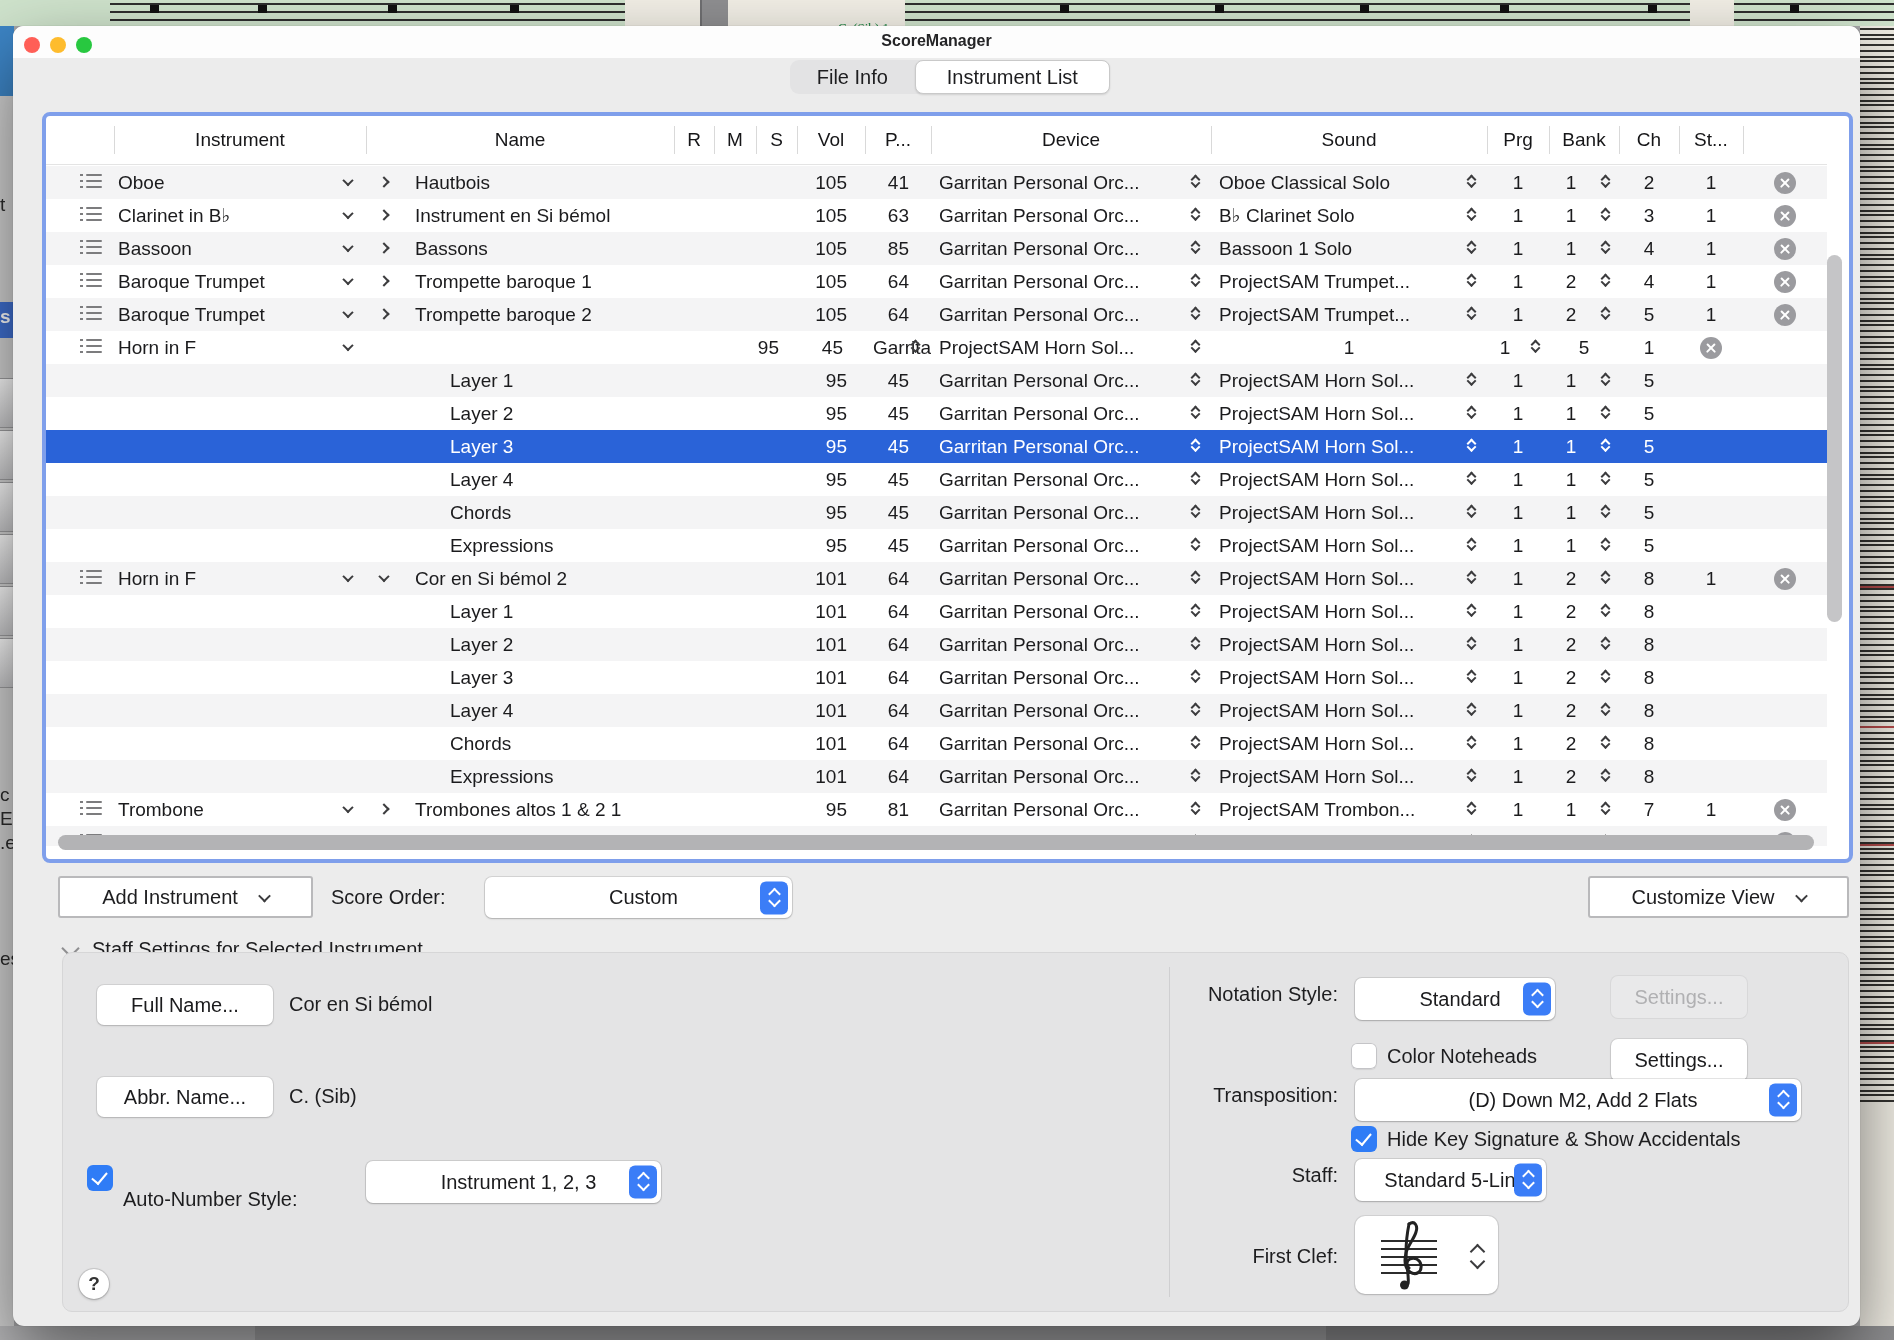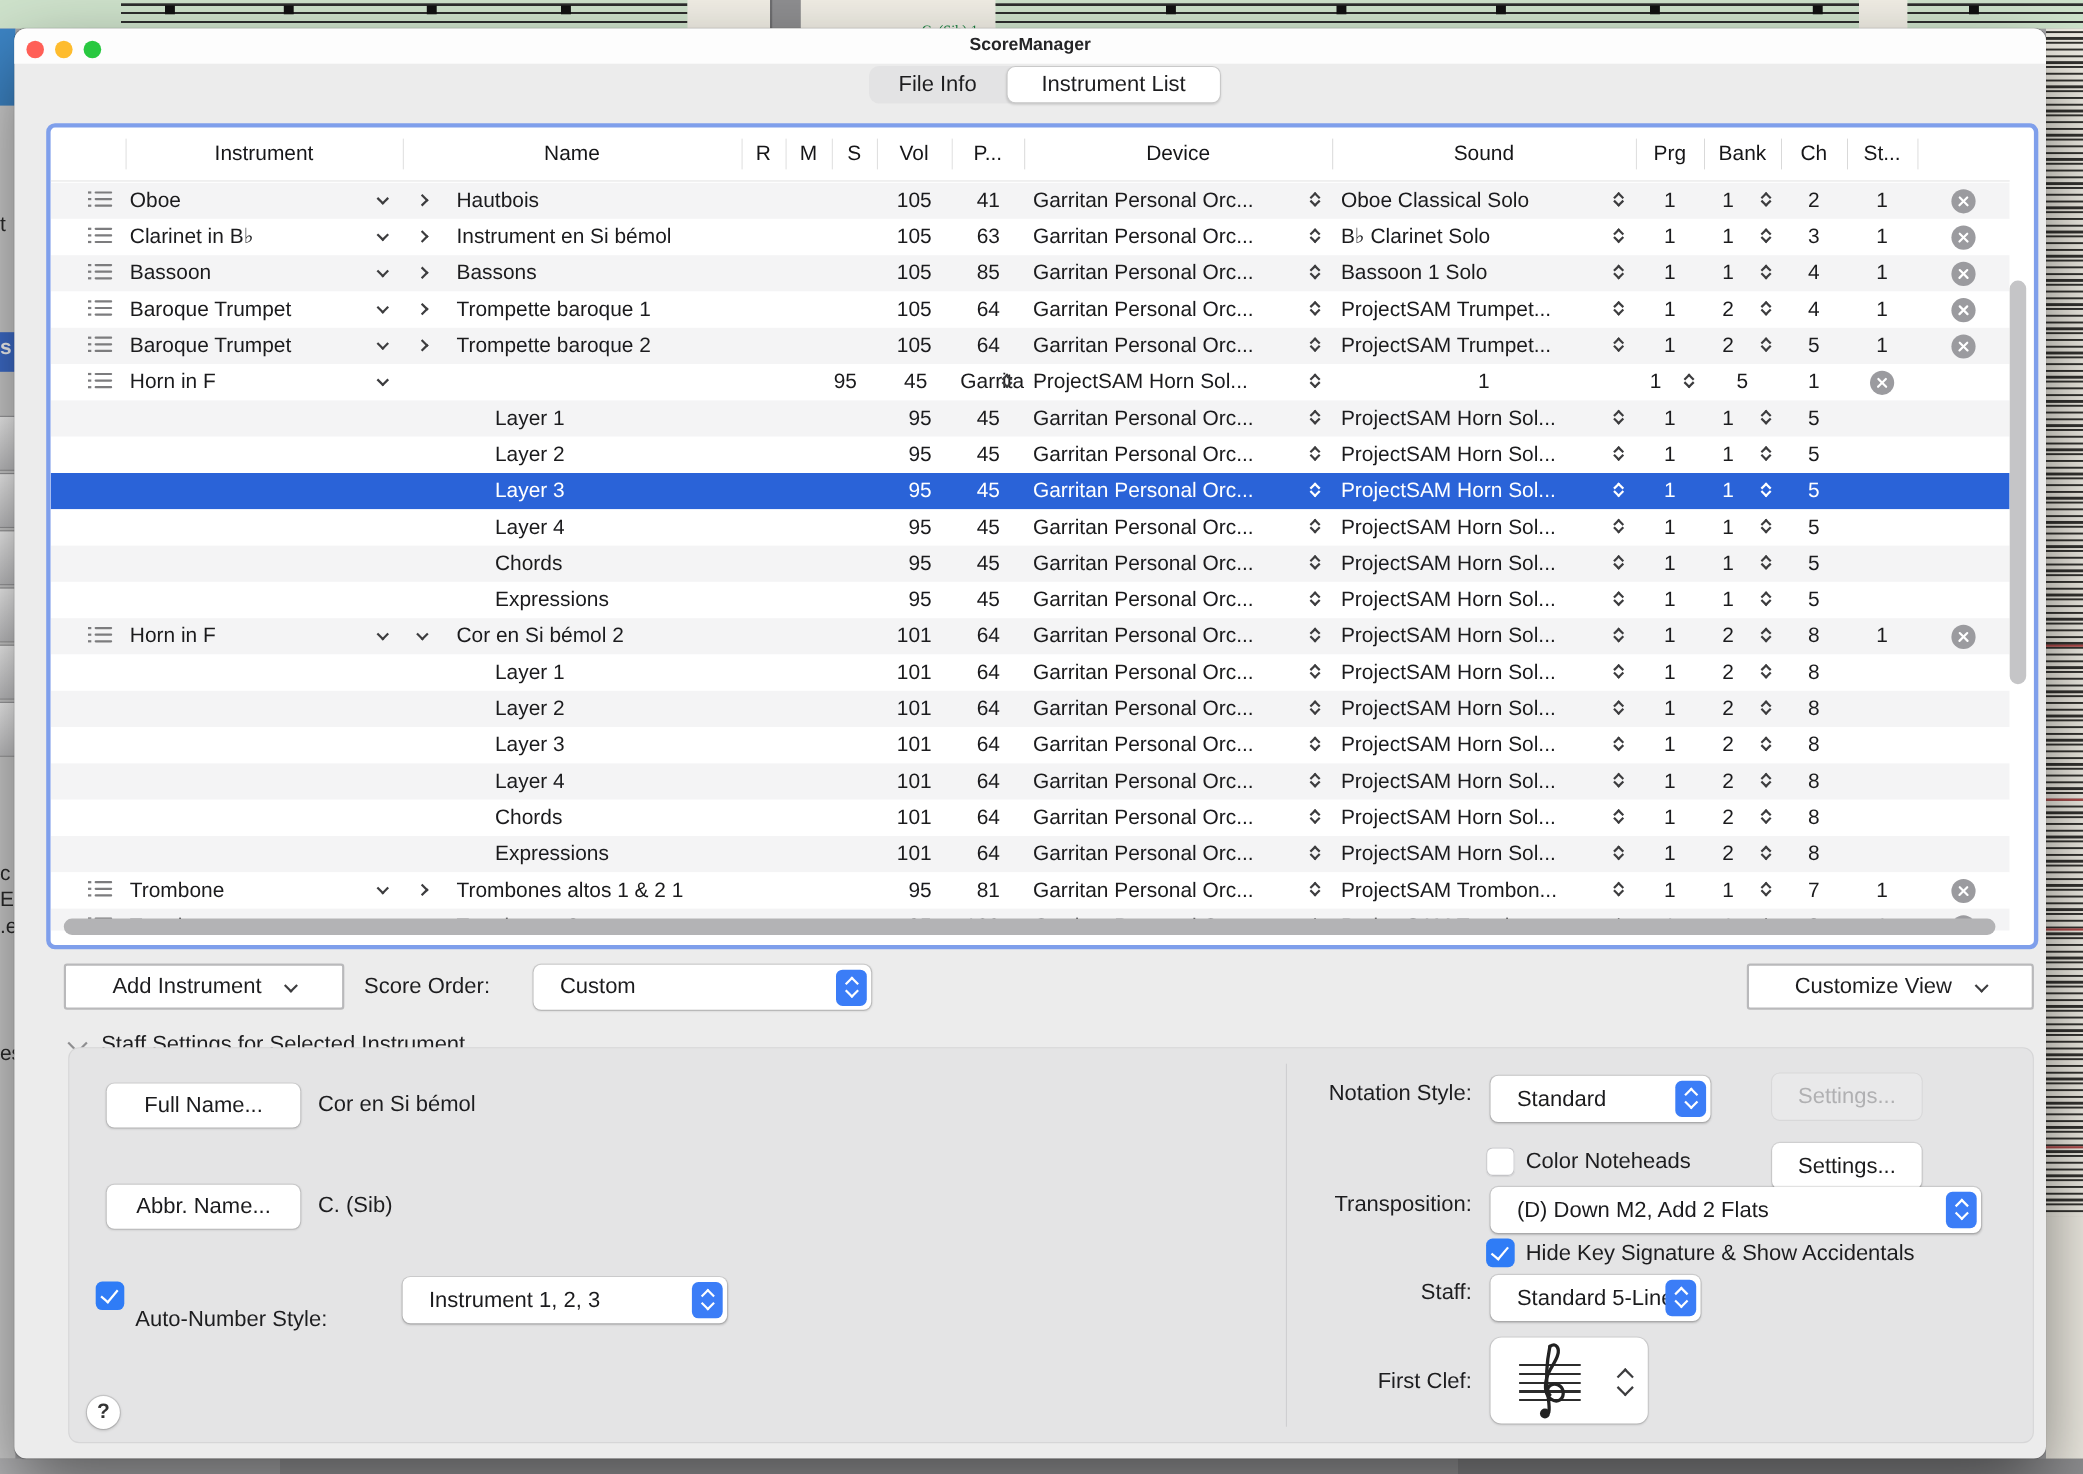--- a/index.html
+++ b/index.html
@@ -102,21 +102,21 @@
 
   
   .push-btn { background:#fff; border:2px solid #b9b9bb; border-radius:3px; font-size:20px;
     display:flex; align-items:center; justify-content:center; color:#1d1d1f; }
   #add-instr { left:45px; top:850px; width:255px; height:42px; }
   #customize { left:1575px; top:850px; width:261px; height:42px; }
   .push-btn .chev { margin-left:22px; width:9px; height:9px; }
   .lbl { font-size:20px; color:#1d1d1f; white-space:nowrap; }
   #score-order-lbl { left:318px; top:860px; }
   .popup { background:#fff; border-radius:7px; box-shadow:0 0 0 1px rgba(0,0,0,.1), 0 1px 2px rgba(0,0,0,.18);
-    display:flex; align-items:center; font-size:20px; padding-left:24px; }
+    display:flex; align-items:center; font-size:20px; padding-left:10px;justify-content:center; }
   .popup .bluestep { position:absolute; right:4px; top:50%; transform:translateY(-50%);
     width:28px; height:33px; background:#3b7df7; border-radius:6px; }
   .bluestep::before,.bluestep::after { content:""; position:absolute; left:10px; width:7px; height:7px;
     border-right:2px solid #fff; border-bottom:2px solid #fff; }
   .bluestep::before { top:8px; transform:rotate(-135deg); }
   .bluestep::after  { top:15px; transform:rotate(45deg); }
   #score-order { left:472px; top:851px; width:307px; height:41px; }
 
   #section-disclosure { left:51px; top:916px; width:13px; height:13px;
     border-right:2.4px solid #8e8e90; border-bottom:2.4px solid #8e8e90; transform:rotate(45deg); }

